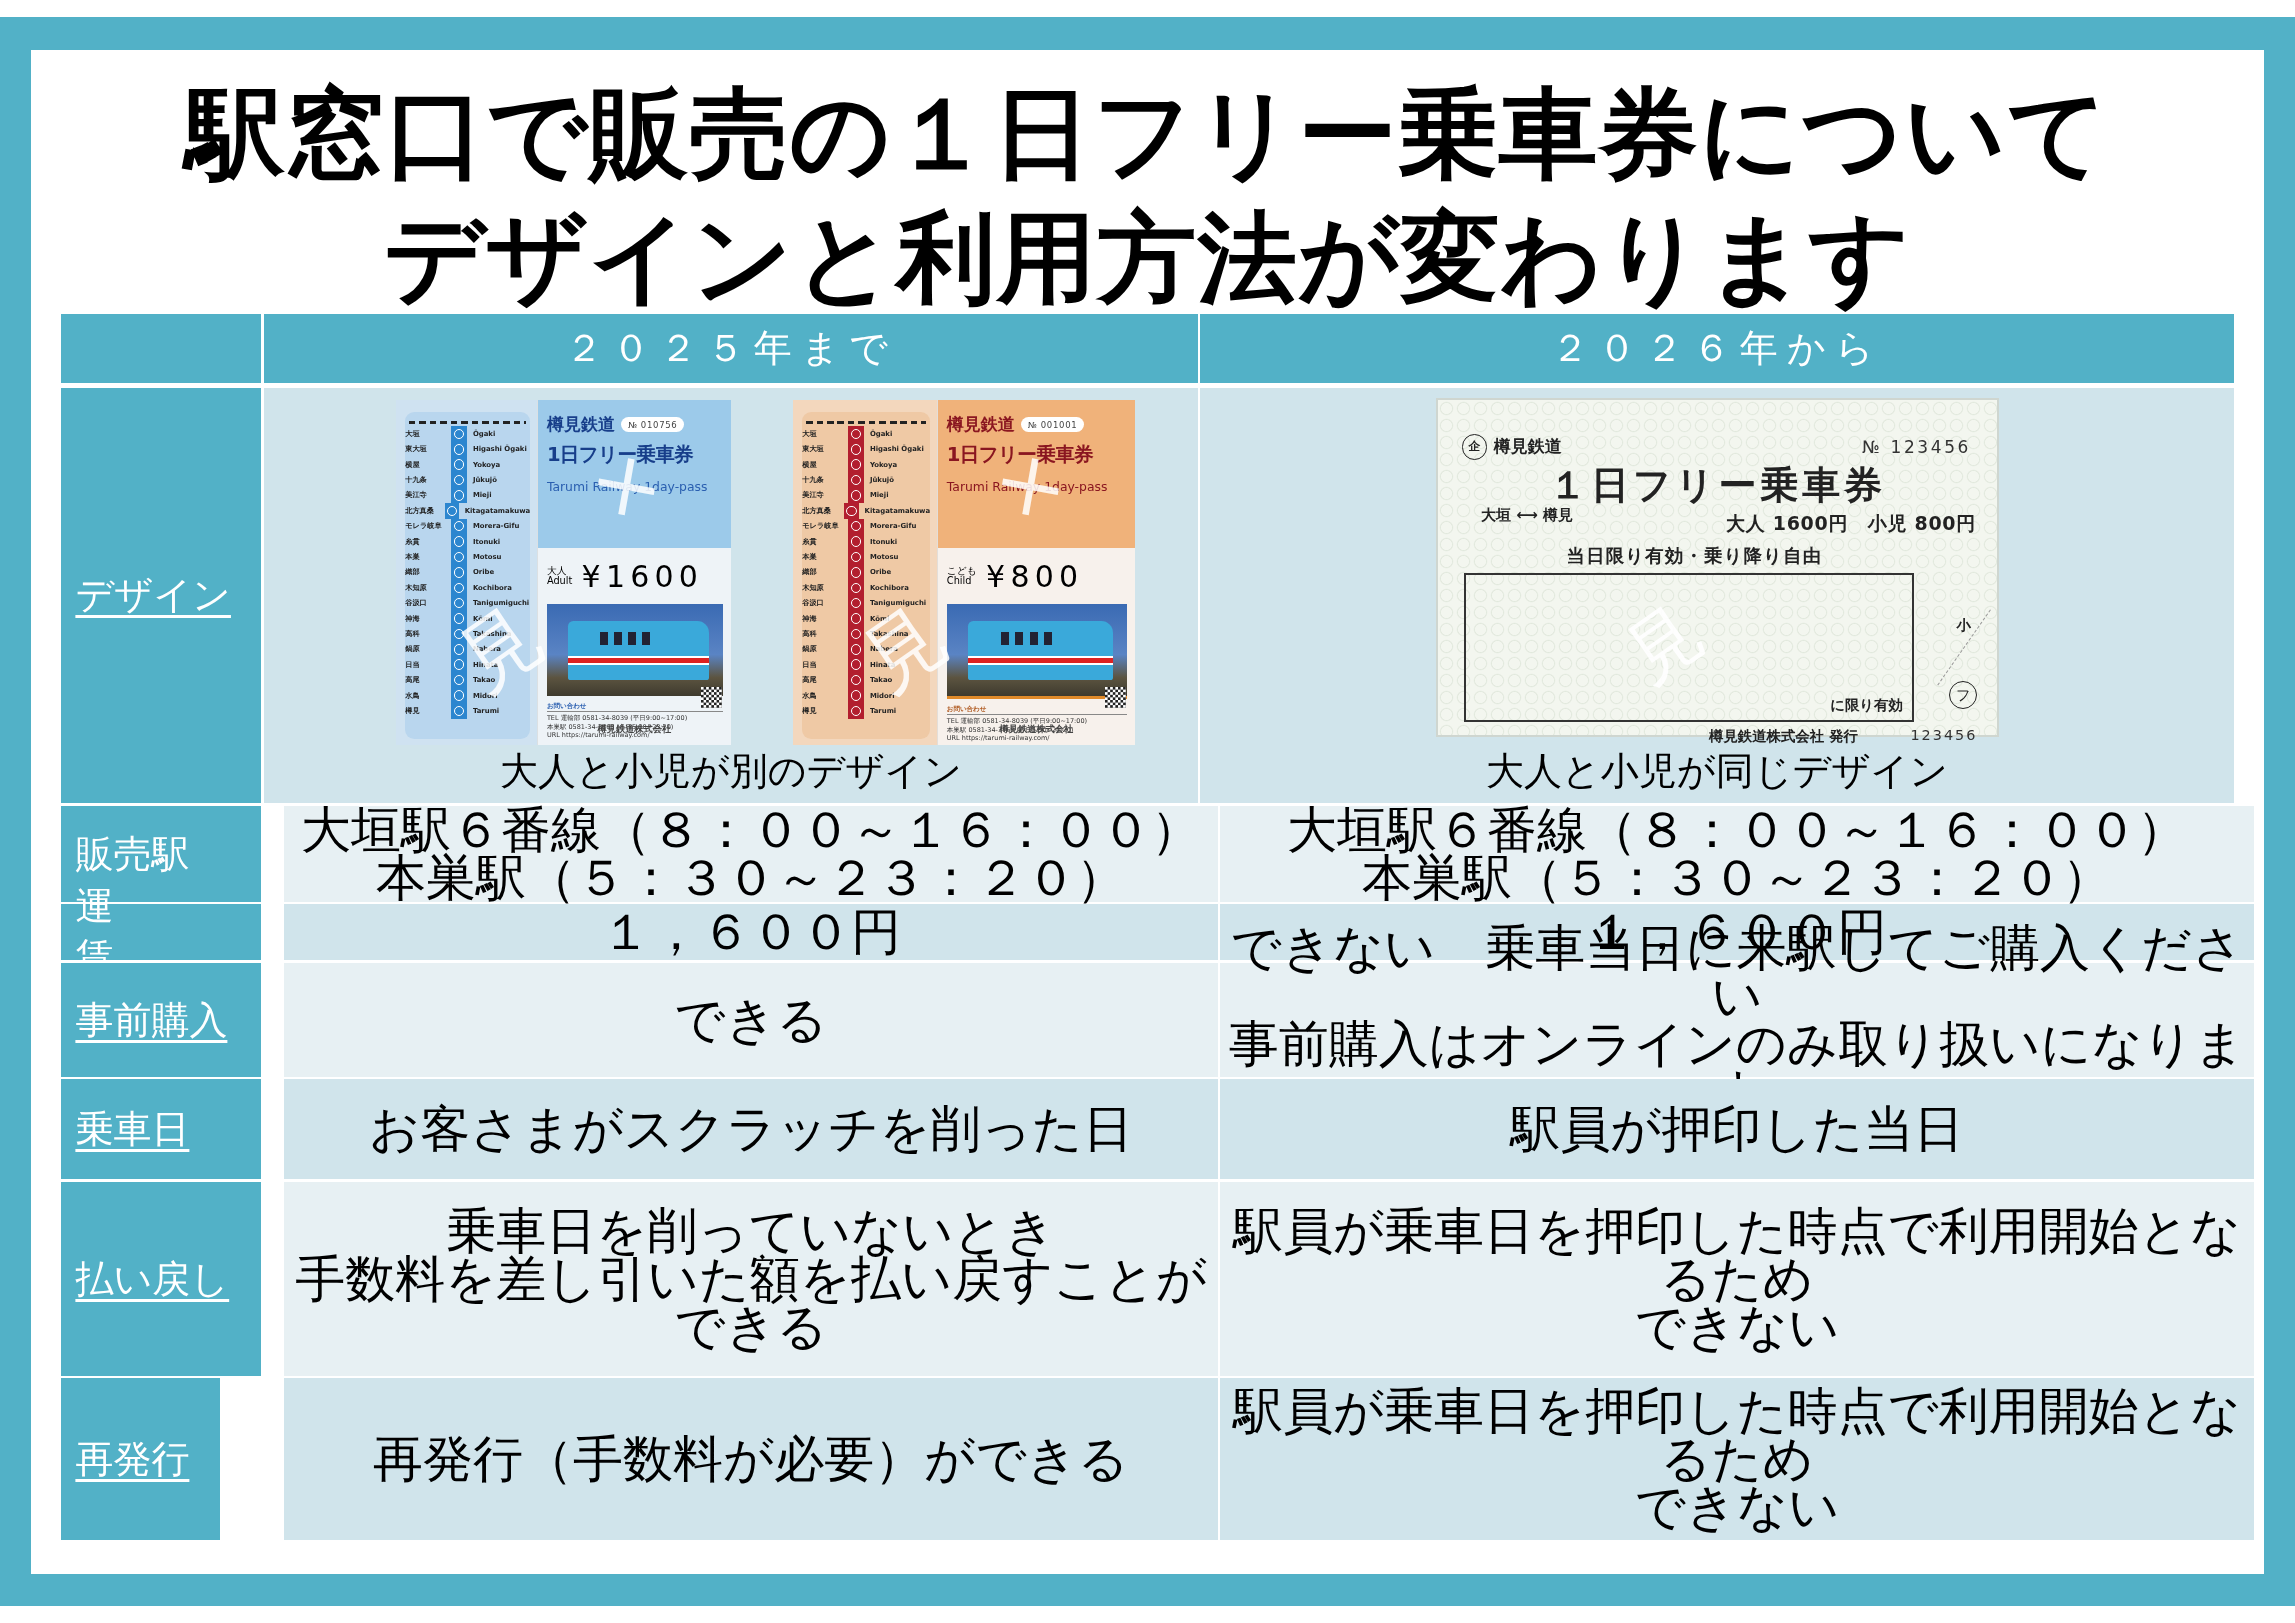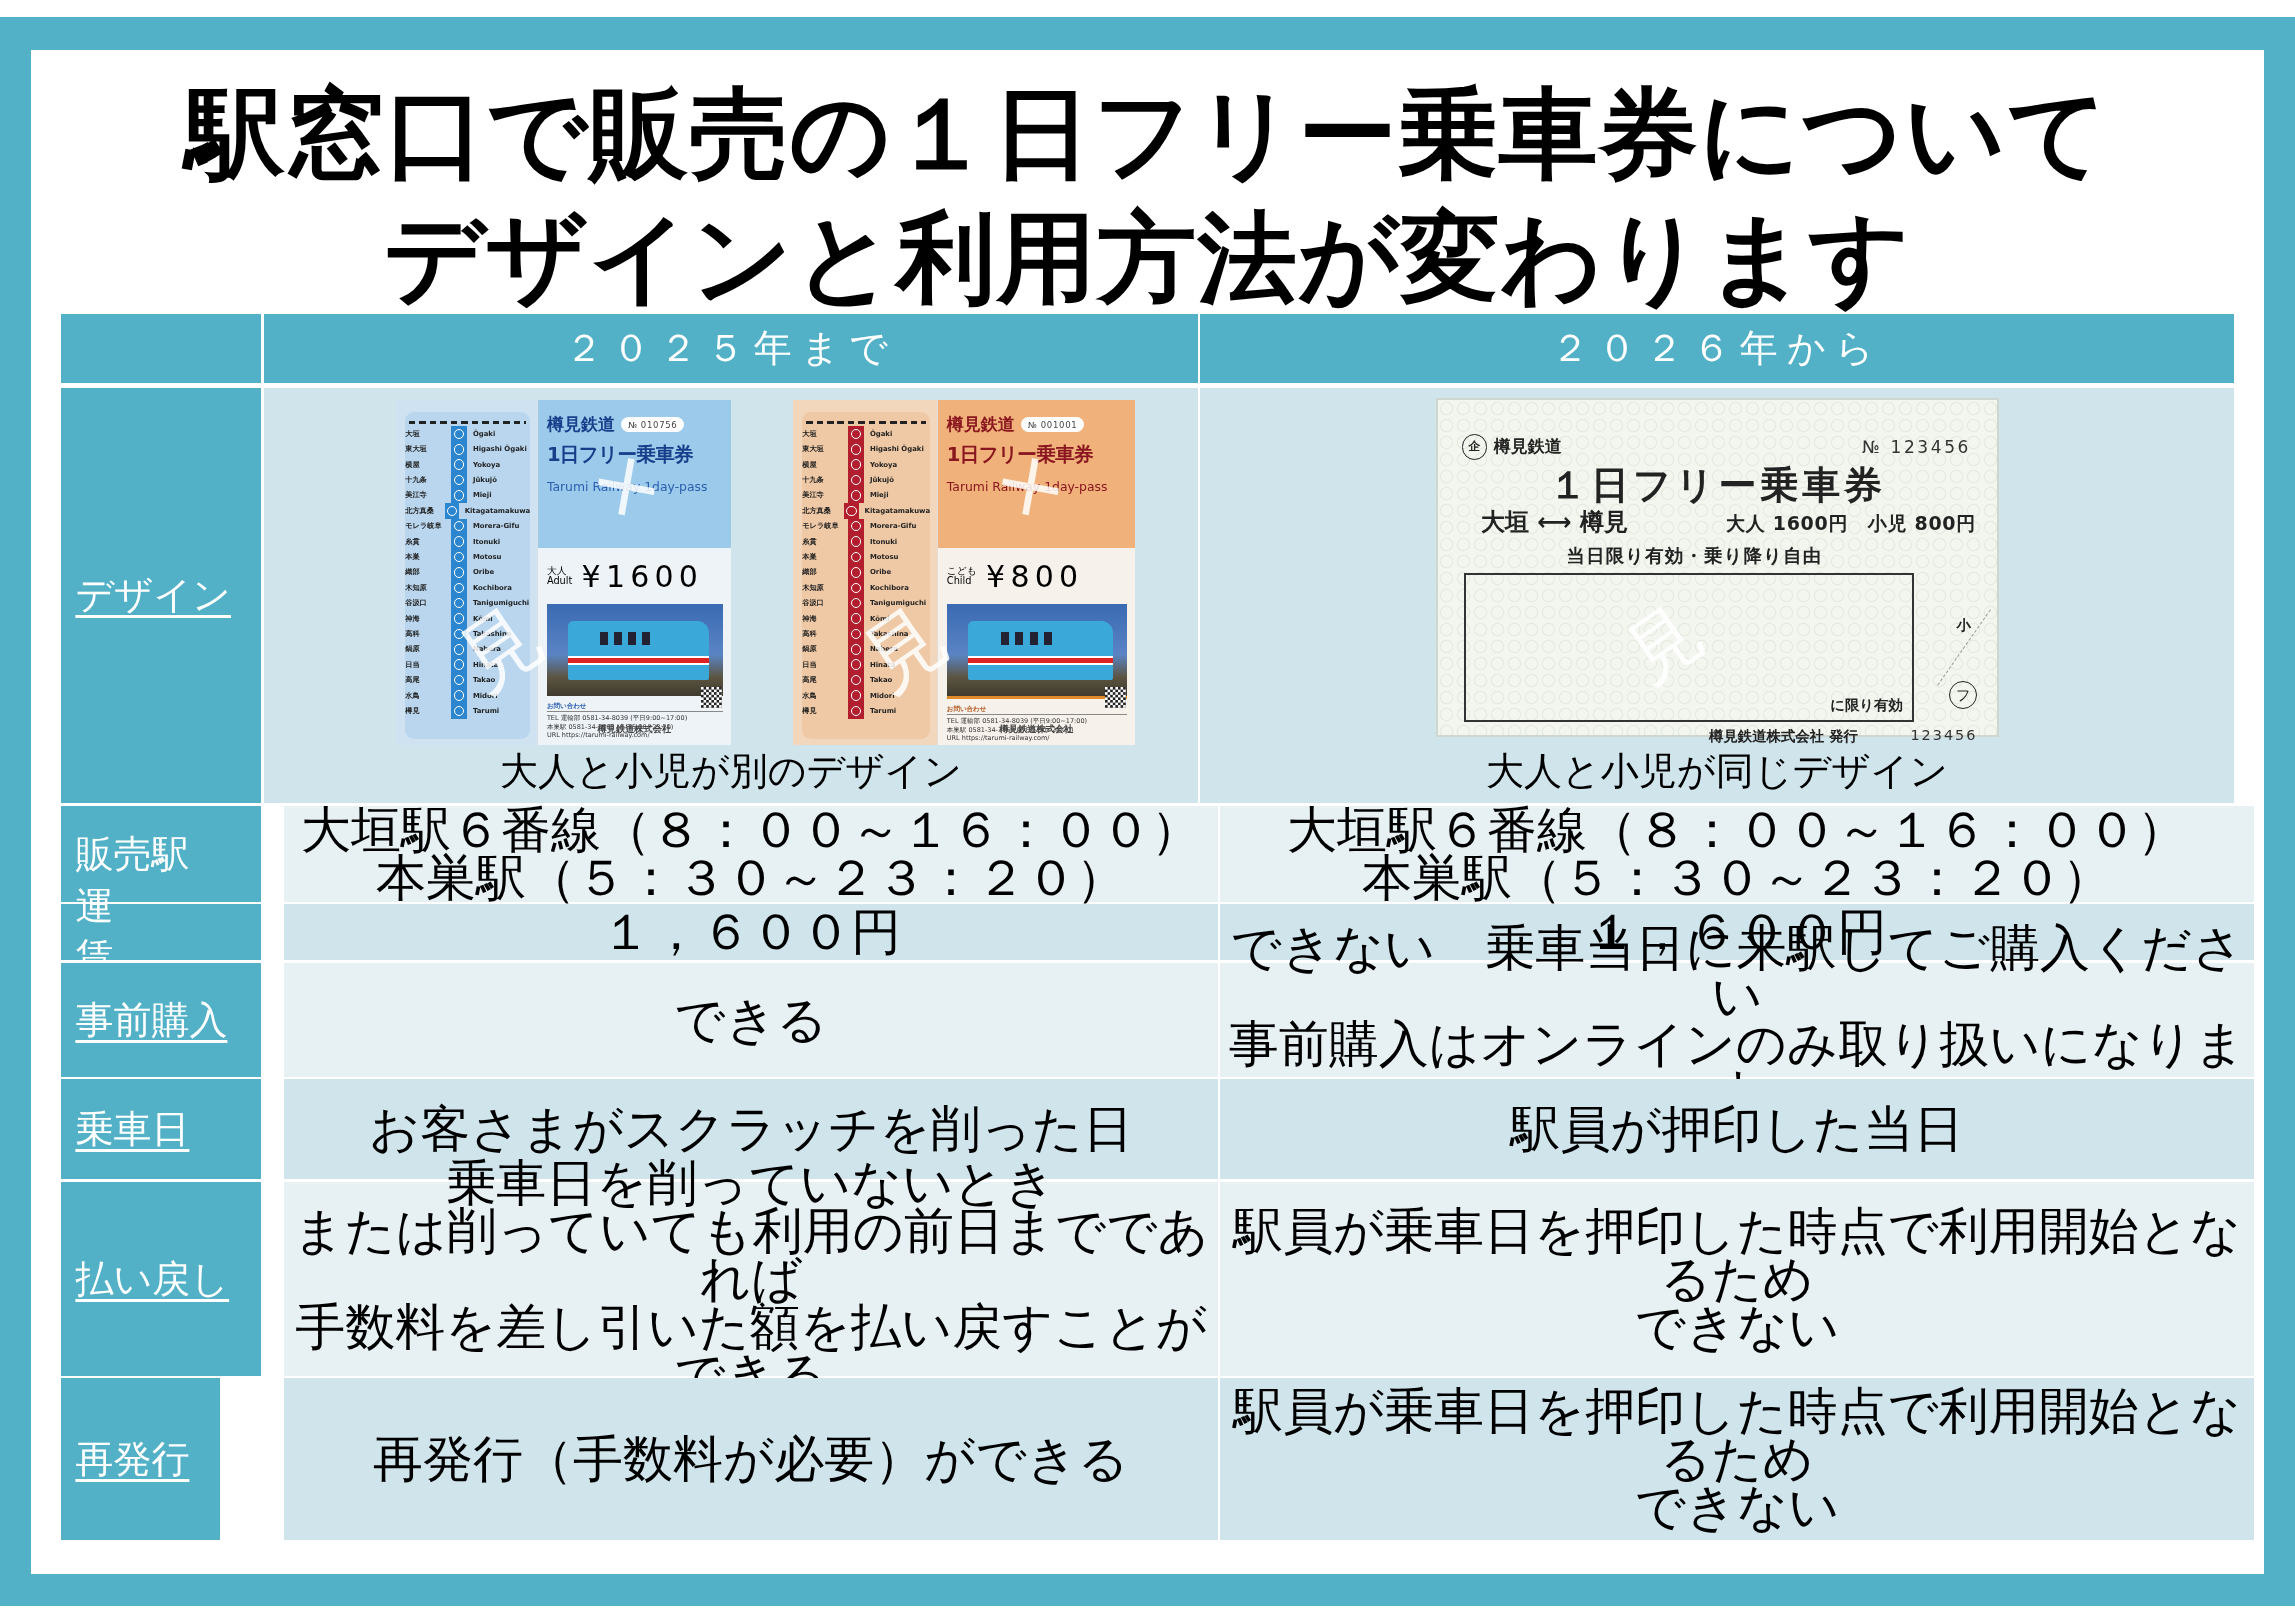--- a/index.html
+++ b/index.html
@@ -76,21 +76,21 @@
     position: absolute; box-sizing: border-box; border: 2.6px solid #cfd6d0;
     background-color: #f3f6ef;
     background-image: radial-gradient(circle at 50% 50%, transparent 5.2px, rgba(190,205,185,0.35) 5.9px, transparent 7.2px);
     background-size: 17px 17px;
     font-family: "DejaVu Sans", sans-serif; color: #222;
   }
   .tn-co { position:absolute; left: 23.6px; top: 34px; font-size: 17px; font-weight: bold; display:flex; align-items:center; gap: 6.5px; }
   .tn-co .ki { width: 23.6px; height: 23.6px; border:1.3px solid #222; border-radius:50%; display:flex; align-items:center; justify-content:center; font-size: 11.8px; }
   .tn-no { position:absolute; right: 26px; top: 37px; font-size: 17px; letter-spacing: 2.6px; color: #333; }
   .tn-title { position:absolute; left: 0; right: 0; top: 60px; text-align:center; font-size: 38px; font-weight: bold; letter-spacing: 3.9px; }
-  .tn-route { position:absolute; left: 43px; top: 106px; font-size: 24px; font-weight: bold; }
+  .tn-route { position:absolute; left: 43px; top: 106px; font-size: 15px; font-weight: bold; }
   .tn-fare { position:absolute; left: 288px; top: 111px; font-size: 19px; font-weight: bold; letter-spacing: 0.7px; }
   .tn-valid { position:absolute; left: 0; right: 0; top: 143px; text-align:center; font-size: 18.3px; font-weight: bold; letter-spacing: 1.3px; padding-right: 46px; }
   .tn-box { position:absolute; left: 26px; top: 173px; width: 450px; height: 149px; border: 2px solid #333; box-sizing: border-box; }
   .tn-box .lim { position:absolute; right: 9.2px; bottom: 5.2px; font-size: 14.4px; font-weight: bold; }
   .tn-small { position:absolute; right: 26px; top: 216px; font-size: 14.4px; font-weight: bold; }
   .tn-circle { position:absolute; right: 19.6px; top: 281px; width: 26px; height: 26px; border: 1.3px solid #222; border-radius: 50%; display:flex; align-items:center; justify-content:center; font-size: 14.4px; }
   .tn-issuer { position:absolute; left: 271px; top: 327px; font-size: 14.4px; font-weight: bold; }
   .tn-serial { position:absolute; right: 19.6px; top: 327px; font-size: 14.4px; letter-spacing: 2px; color: #333; }
   .tn-dash { position:absolute; right: 6.5px; top: 209px; width: 92px; height: 1.3px; border-top: 1.3px dashed #999; transform: rotate(-55deg); transform-origin: right center; }
   .wm-dark { position:absolute; color: rgba(255,255,255,0.9); font-size: 72px; transform: rotate(-35deg); }
@@ -544,21 +544,20 @@
   </div>
 <div class="cell val c-dark" style="left:1200px;top:1079px;width:1034px;height:100px;">
   <div><span class="u">駅員が押印</span><span>した当日</span></div>
 </div>
 
 <div class="cell lbl u" style="left:61px;top:1182px;width:200px;height:194px;">
     <span>払い戻し</span>
   </div>
 <div class="cell val c-light" style="left:264px;top:1182px;width:934px;height:194px;">
   <div>乗車日を削っていないとき</div>
-  <div>または削っていても利用の前日までであれば</div>
   <div>手数料を差し引いた額を払い戻すことができる</div>
 </div>
 <div class="cell val c-light" style="left:1200px;top:1182px;width:1034px;height:194px;">
   <div>駅員が乗車日を押印した時点で利用開始となるため</div>
   <div class="u">できない</div>
 </div>
 
 <div class="cell lbl u" style="left:61px;top:1378px;width:159px;height:162px;">
     <span>再発行</span>
   </div>

